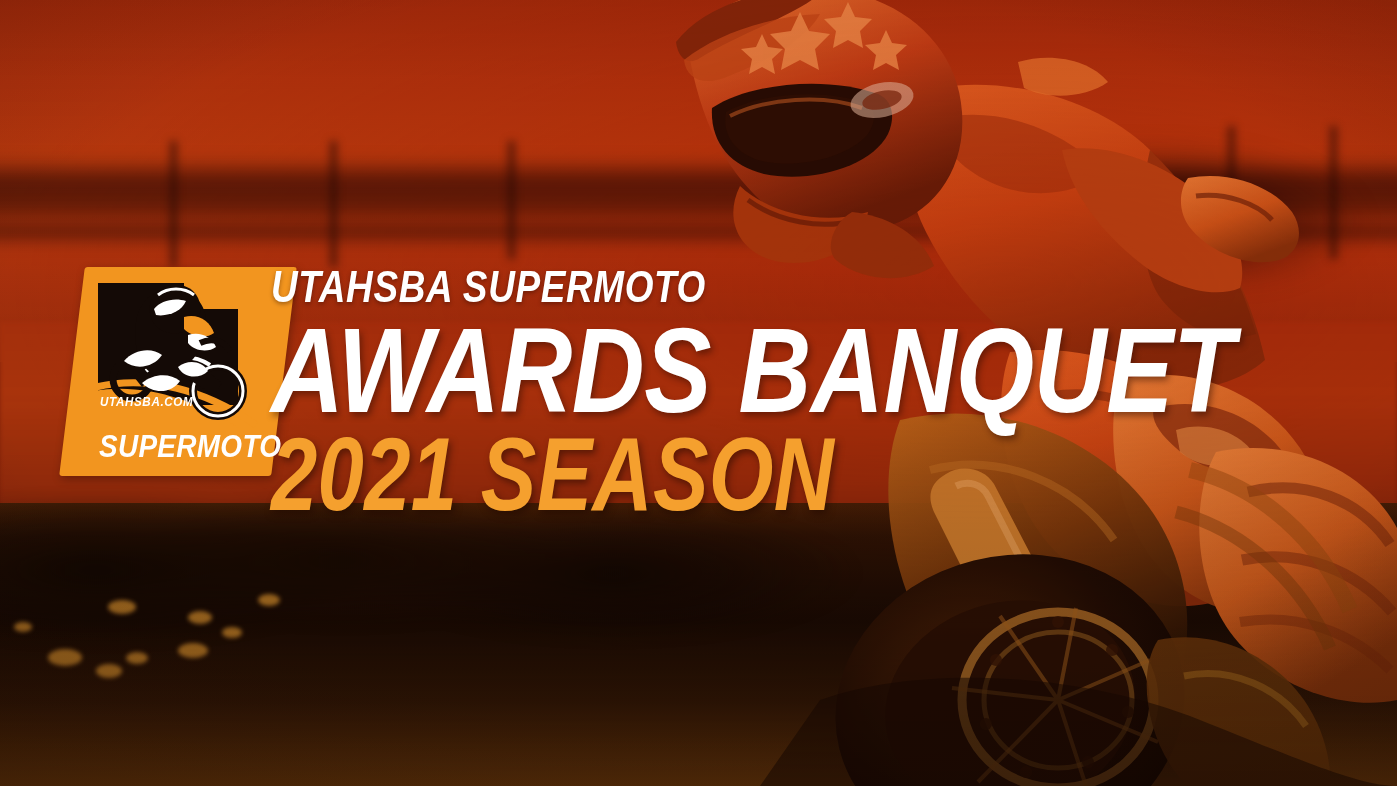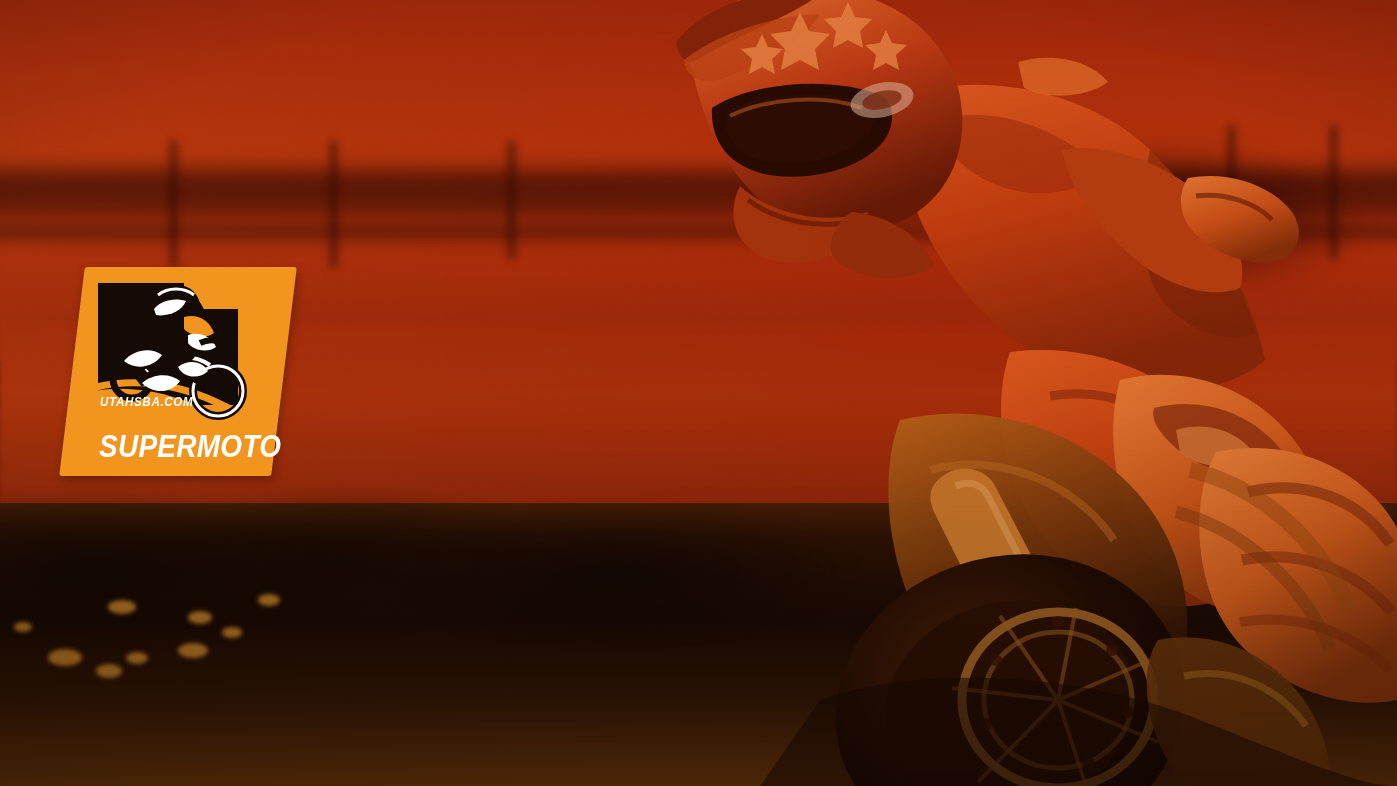--- a/index.html
+++ b/index.html
@@ -378,14 +378,19 @@
         <path d="M54 104 C66 94 82 94 92 102 C84 114 66 116 54 104 Z" fill="#ffffff"></path>
         <path d="M90 88 C100 80 114 82 120 92 C112 100 96 100 90 88 Z" fill="#ffffff"></path>
 
         <path d="M112 64 C124 58 136 62 142 72" stroke="#140a06" stroke-width="6" fill="none"></path>
       </svg>
       <div class="logo-url">UTAHSBA.COM</div>
       <div class="logo-word">SUPERMOTO</div>
     </div>
   </div>
 
+  <div class="headline">
+    <div class="kicker">UTAHSBA SUPERMOTO</div>
+    <div class="maintitle">AWARDS BANQUET</div>
+    <div class="subtitle">2021 SEASON</div>
+  </div>
 
 </div>
 
 </body></html>

